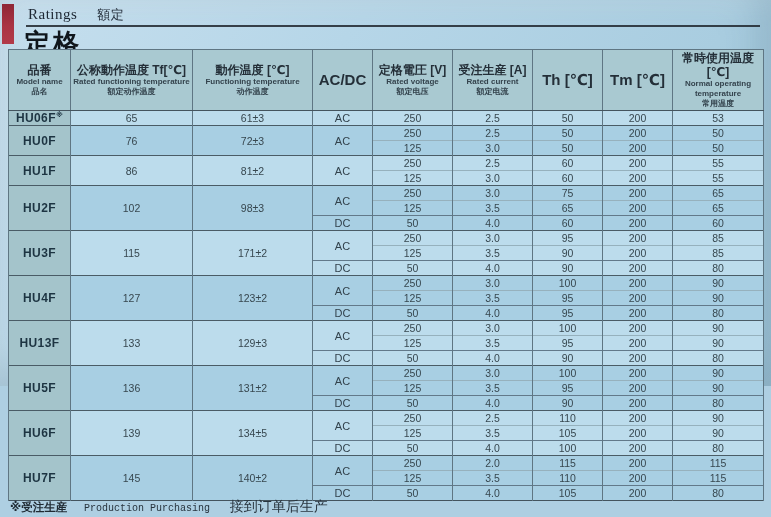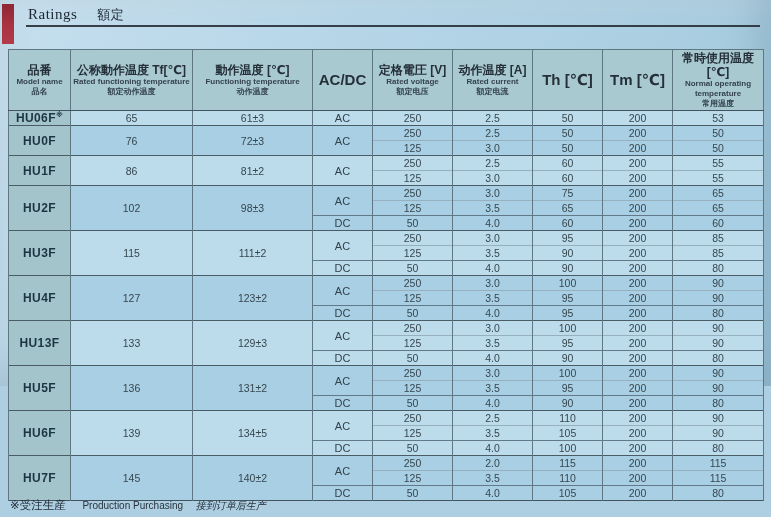--- a/index.html
+++ b/index.html
@@ -60,37 +60,38 @@
     letter-spacing:.4px;
   }
   td.model-cell sup { font-size:7px; vertical-align:super; }
   tr.shade-a td { background:#bcdcec; }
   tr.shade-b td { background:#a8cfe3; }
   td.acdc-cell { font-size:11px; color:#32424c; }
   .footnote {
     position:absolute; left:10px; top:498px; font-size:10px; color:#28343e;
     white-space:nowrap;
   }
-  .footnote .fn-jp { font-size:11.5px; font-weight:normal; color:#1f2a33; }
-  .footnote .fn-en { font-family:Liberation Sans, sans-serif; margin-left:14px; font-size:10px; }
-  .footnote .fn-cn { margin-left:10px; font-size:10px;font-style:italic; }
+  .footnote .fn-jp { font-size:11.5px; font-weight:bold; color:#1f2a33; }
+  .footnote .fn-en { font-family:Liberation Mono, monospace; margin-left:14px; font-size:10px; }
+  .footnote .fn-cn { margin-left:17px; font-size:14px; }
 </style>
 </head>
 <body>
 
 <div class="page">
 
   <div class="accent-bar"></div>
 
   <div class="eyebrow">
     <span>Ratings</span><span class="cjk">額定</span>
   </div>
 
   <div class="rule"></div>
 
+  <div class="page-title">定格</div>
 
   <table class="ratings">
     <colgroup>
       <col style="width:62px">
         <col style="width:122px">
         <col style="width:120px">
       <col style="width:60px">
         <col style="width:80px">
         <col style="width:80px">
       <col style="width:70px">
@@ -116,21 +117,21 @@
         </th>
         <th class="single">
           <span class="h-main">AC/DC</span>
         </th>
         <th>
           <span class="h-main">定格電圧 [V]</span>
           <span class="h-sub">Rated voltage</span>
           <span class="h-sub">額定电压</span>
         </th>
         <th>
-          <span class="h-main">动作温度 [A]</span>
+          <span class="h-main">受注生産 [A]</span>
           <span class="h-sub">Rated current</span>
           <span class="h-sub">額定电流</span>
         </th>
         <th class="single">
           <span class="h-main">Th [℃]</span>
         </th>
         <th class="single">
           <span class="h-main">Tm [℃]</span>
         </th>
         <th>
@@ -210,21 +211,21 @@
           <td class="acdc-cell" rowspan="1">DC</td>
           <td>50</td>
           <td>4.0</td>
           <td>60</td>
           <td>200</td>
           <td>60</td>
         </tr>
         <tr class="shade-a group-start">
           <td class="model-cell" rowspan="3">HU3F</td>
           <td rowspan="3">115</td>
-          <td rowspan="3">111±2</td>
+          <td rowspan="3">171±2</td>
           <td class="acdc-cell" rowspan="2">AC</td>
           <td>250</td>
           <td>3.0</td>
           <td>95</td>
           <td>200</td>
           <td>85</td>
         </tr>
         <tr class="shade-a">
           <td>125</td>
           <td>3.5</td>

